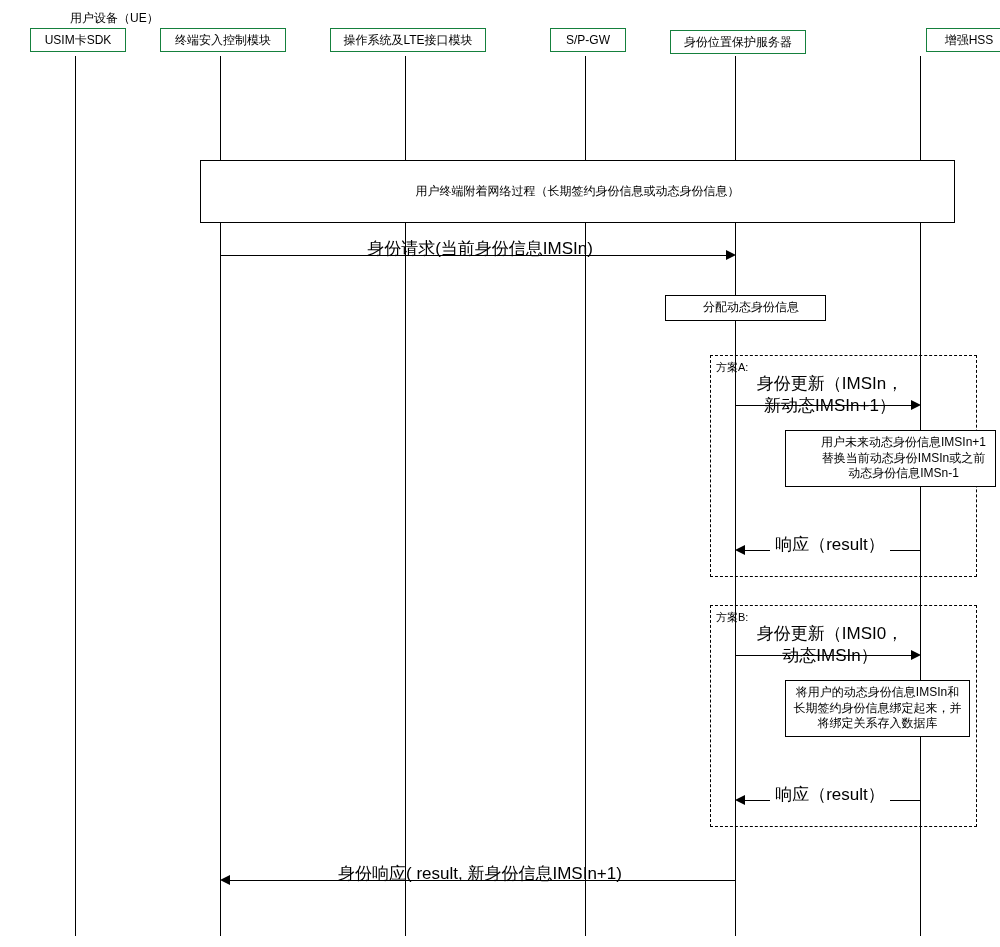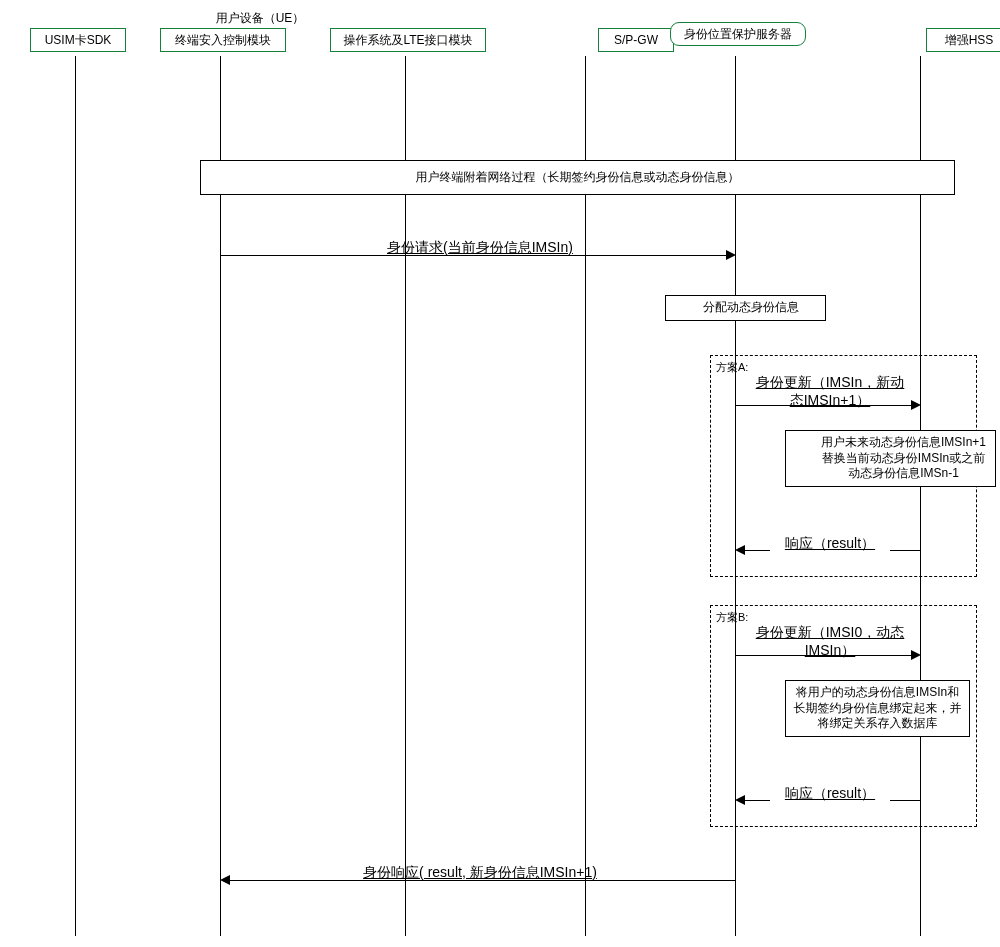--- a/index.html
+++ b/index.html
@@ -10,41 +10,40 @@
     background: #fff;
     color: #000;
   }
   .canvas {
     position: relative;
     width: 980px;
     height: 927px;
   }
   .group-label {
     position: absolute;
-    text-align: center;
   }
   .actor-box {
     position: absolute;
     border: 1px solid #15803d;
     text-align: center;
     padding: 4px 2px;
     background: #fff;
     line-height: 1.2;
   }
   .lifeline {
     position: absolute;
     border-left: 1px solid #000;
     width: 0;
   }
   .span-box {
     position: absolute;
     border: 1px solid #000;
     background: #fff;
     text-align: center;
-    padding: 8px 4px;
+    padding: 22px 4px;
   }
   .proc-box {
     position: absolute;
     border: 1px solid #000;
     background: #fff;
     text-align: center;
     padding: 4px;
     line-height: 1.3;
   }
   .alt-frame {
@@ -52,23 +51,22 @@
     border: 1px dashed #000;
     background: transparent;
   }
   .alt-label {
     position: absolute;
     font-size: 11px;
   }
   .msg-label {
     position: absolute;
     text-align: center;
-    font-size: 14px;
+    font-size: 17px;
     line-height: 1.3;
-    text-decoration: underline;
   }
   .hline {
     position: absolute;
     height: 0;
     border-top: 1px solid #000;
   }
   .arrowR {
     position: absolute;
     width: 0; height: 0;
     border-top: 5px solid transparent;
@@ -86,22 +84,22 @@
 </head>
 <body>
 
 <div class="canvas">
 
   <div class="group-label" style="left:60px; top:0px; width:380px;">用户设备（UE）</div>
 
   <div class="actor-box" style="left:20px; top:18px; width:90px;">USIM卡SDK</div>
   <div class="actor-box" style="left:150px; top:18px; width:120px;">终端安入控制模块</div>
   <div class="actor-box" style="left:320px; top:18px; width:150px;">操作系统及LTE接口模块</div>
-  <div class="actor-box" style="left:540px; top:18px; width:70px;margin-left:48px;">S/P-GW</div>
-  <div class="actor-box" style="left:660px; top:12px; width:130px;border-radius:9px;">身份位置保护服务器</div>
+  <div class="actor-box" style="left:540px; top:18px; width:70px;">S/P-GW</div>
+  <div class="actor-box" style="left:660px; top:20px; width:130px;">身份位置保护服务器</div>
   <div class="actor-box" style="left:870px; top:18px; width:80px;margin-left:46px;">增强HSS</div>
 
   <div class="lifeline" style="left:65px; top:46px; height:880px;"></div>
   <div class="lifeline" style="left:210px; top:46px; height:880px;"></div>
   <div class="lifeline" style="left:395px; top:46px; height:880px;"></div>
   <div class="lifeline" style="left:575px; top:46px; height:880px;"></div>
   <div class="lifeline" style="left:725px; top:46px; height:880px;"></div>
   <div class="lifeline" style="left:910px; top:46px; height:880px;"></div>
 
   <div class="span-box" style="left:190px; top:150px; width:745px;">用户终端附着网络过程（长期签约身份信息或动态身份信息）</div>

